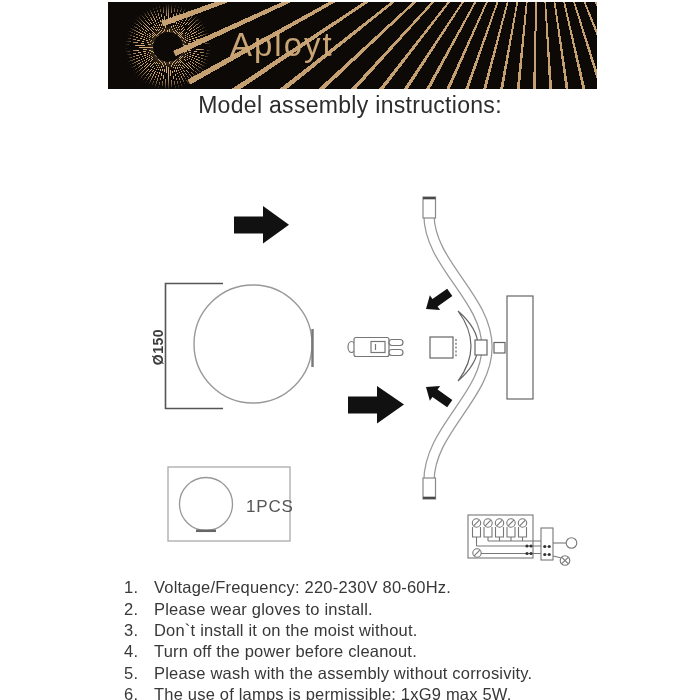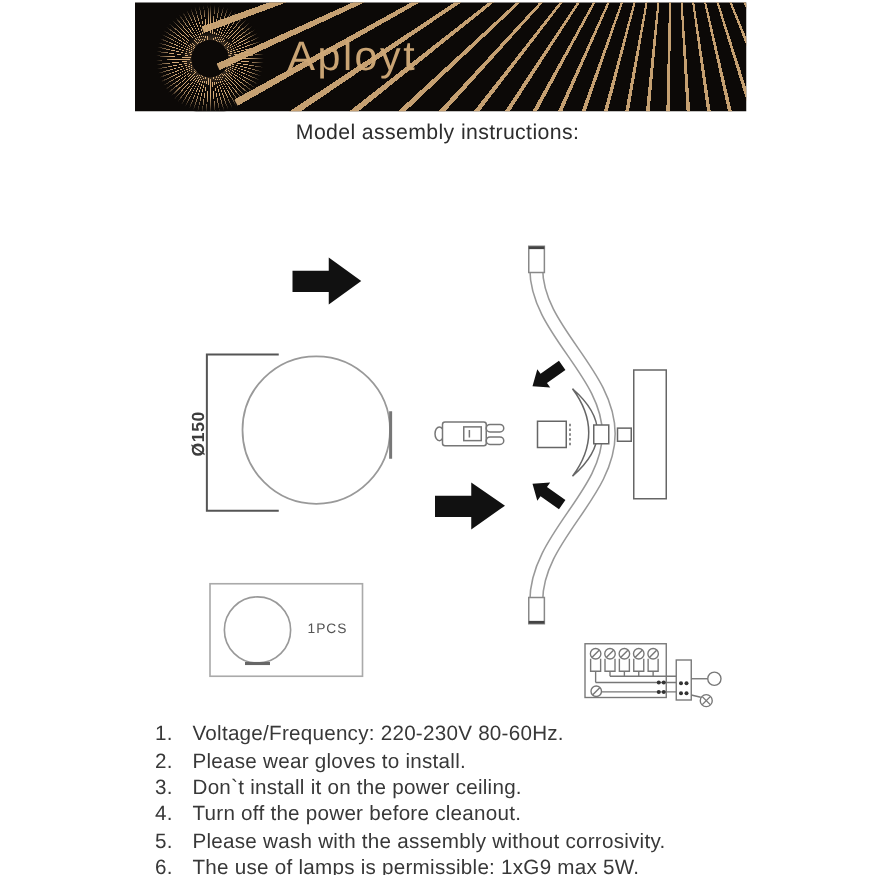--- a/index.html
+++ b/index.html
@@ -13,26 +13,26 @@
       radial-gradient(circle, rgba(12,9,7,0) 0 30px, rgba(12,9,7,.45) 37px, #0c0907 43px),
       repeating-conic-gradient(#d4aa79 0deg 1.1deg, rgba(212,170,121,0) 1.1deg 4.7deg);}
   .sunburst-hole{position:absolute;left:29px;top:29px;width:30px;height:30px;border-radius:50%;
     background:#0c0907;box-shadow:0 0 7px 3px rgba(212,170,121,.30);}
   .brand{position:absolute;left:122px;top:24px;font-size:33px;letter-spacing:2px;color:#c9a474;font-weight:normal;}
   .corner-rays{position:absolute;width:800px;height:800px;left:30px;top:-515px;border-radius:50%;opacity:.95;
     background:repeating-conic-gradient(from 140deg at 50% 50%, rgba(0,0,0,0) 0deg 3.8deg, #cfa877 3.8deg 4.6deg);}
 
   
   .title-block{position:absolute;left:0;top:95px;width:700px;text-align:center;color:#2d2d2d;}
-  .title-line{font-size:17px;line-height:21px;letter-spacing:.3px;}
+  .title-line{font-size:23px;line-height:21px;letter-spacing:.3px;}
 
   
   .dim-label{position:absolute;left:133px;top:334px;width:50px;height:26px;display:flex;align-items:center;justify-content:center;
     transform:rotate(-90deg);font-size:14px;font-weight:bold;color:#3c3c3c;letter-spacing:.5px;}
-  .pcs-label{position:absolute;left:246px;top:497px;font-size:11px;color:#555;letter-spacing:.8px;}
+  .pcs-label{position:absolute;left:246px;top:497px;font-size:17px;color:#555;letter-spacing:.8px;}
 
   .diagram-svg{position:absolute;left:0;top:0;width:700px;height:700px;}
 
   
   .instructions{position:absolute;left:124px;top:577px;width:520px;color:#383838;}
   .instr-row{display:flex;height:21.4px;align-items:center;font-size:16.5px;letter-spacing:.2px;}
   .instr-num{width:30px;flex:0 0 30px;}
   .instr-text{white-space:nowrap;}
 </style>
 </head>
@@ -173,21 +173,21 @@
     <div class="instr-row">
       <span class="instr-num">1.</span>
       <span class="instr-text">Voltage/Frequency: 220-230V 80-60Hz.</span>
     </div>
     <div class="instr-row">
       <span class="instr-num">2.</span>
       <span class="instr-text">Please wear gloves to install.</span>
     </div>
     <div class="instr-row">
       <span class="instr-num">3.</span>
-      <span class="instr-text">Don`t install it on the power ceiling.</span>
+      <span class="instr-text">Don`t install it on the moist without.</span>
     </div>
     <div class="instr-row">
       <span class="instr-num">4.</span>
       <span class="instr-text">Turn off the power before cleanout.</span>
     </div>
     <div class="instr-row">
       <span class="instr-num">5.</span>
       <span class="instr-text">Please wash with the assembly without corrosivity.</span>
     </div>
     <div class="instr-row">

